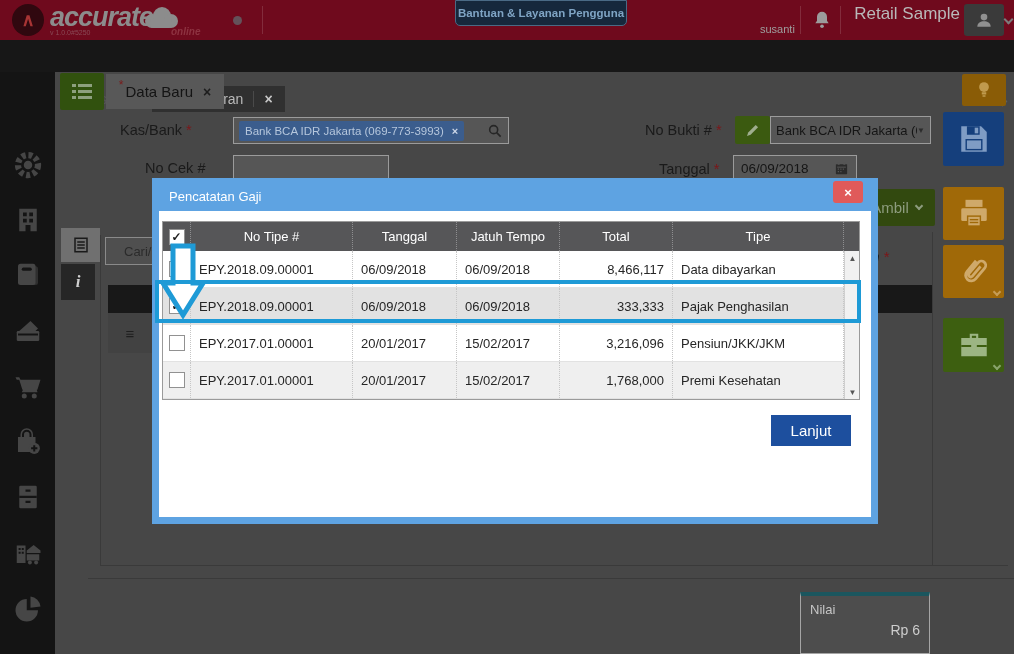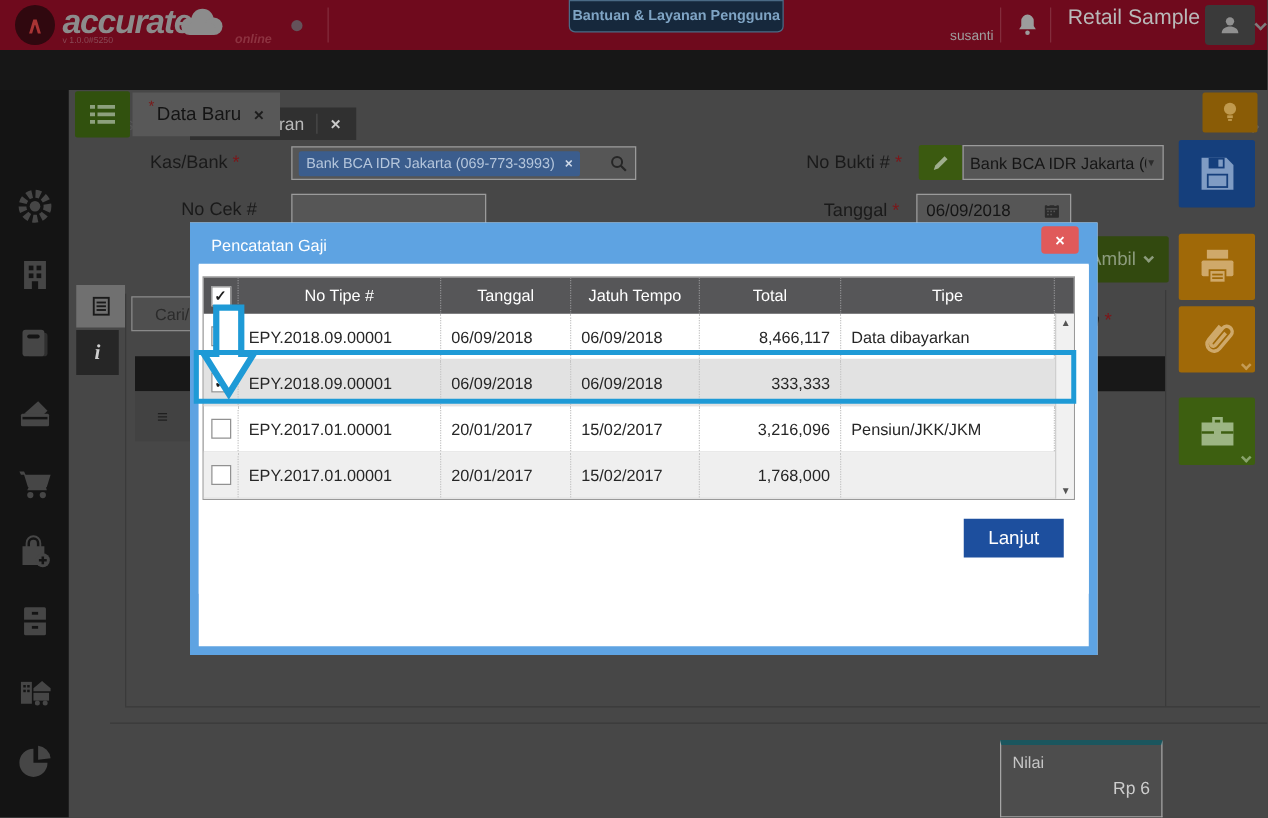--- a/index.html
+++ b/index.html
@@ -8,21 +8,21 @@
   #app{position:relative;width:1014px;height:654px}
   .abs{position:absolute}
   .flex{display:flex;align-items:center}
   .ctr{display:flex;align-items:center;justify-content:center}
 
   
   .topbar{left:0;top:0;width:1014px;height:40px;background:#6f0a1d}
   .logo-circle{left:12px;top:4px;width:32px;height:32px;border-radius:50%;background:#30080f;
     color:#a83434;font-weight:900;font-size:18px}
   .brand{left:50px;top:2px;font-style:italic;font-weight:bold;font-size:27px;color:#8c8c8c;letter-spacing:-1px}
-  .brand-sub{left:188px;top:26px;font-style:italic;font-weight:bold;font-size:10px;color:#8d3240}
+  .brand-sub{left:171px;top:26px;font-style:italic;font-weight:bold;font-size:10px;color:#8d3240}
   .version{left:50px;top:29px;font-size:7px;color:#8a4a56}
   .top-dot{left:233px;top:16px;width:9px;height:9px;border-radius:50%;background:#64525a}
   .top-sep{top:6px;width:1px;height:28px;background:rgba(255,255,255,.14)}
   .help-pill{left:455px;top:0px;width:172px;height:26px;background:#16283c;border:1px solid #4a6a85;
     border-radius:0 0 5px 5px;color:#7fa4c4;font-size:11.5px;font-weight:bold}
   .company{left:760px;top:5px;width:200px;text-align:right;color:#b9b9b9;font-size:17px;line-height:17px}
   .username{left:760px;top:23px;width:200px;text-align:left;color:#9f9f9f;font-size:11px}
   .avatar-box{left:964px;top:4px;width:40px;height:32px;background:#3a3a3a;border-radius:3px;color:#909090}
   .chev{display:inline-block;width:7px;height:7px;border-right:2px solid;border-bottom:2px solid;transform:rotate(45deg)}
 
@@ -406,20 +406,21 @@
         </div>
 
         <div class="mrow row-sel">
           <div class="mc ctr2">
               <span class="cb checked"></span>
             </div>
           <div class="mc">EPY.2018.09.00001</div>
           <div class="mc">06/09/2018</div>
           <div class="mc">06/09/2018</div>
           <div class="mc rgt">333,333</div>
+          <div class="mc">Pajak Penghasilan</div>
         </div>
 
         <div class="mrow">
           <div class="mc ctr2">
               <span class="cb"></span>
             </div>
           <div class="mc">EPY.2017.01.00001</div>
           <div class="mc">20/01/2017</div>
           <div class="mc">15/02/2017</div>
           <div class="mc rgt">3,216,096</div>
@@ -427,20 +428,21 @@
         </div>
 
         <div class="mrow row-alt">
           <div class="mc ctr2">
               <span class="cb"></span>
             </div>
           <div class="mc">EPY.2017.01.00001</div>
           <div class="mc">20/01/2017</div>
           <div class="mc">15/02/2017</div>
           <div class="mc rgt">1,768,000</div>
+          <div class="mc">Premi Kesehatan</div>
         </div>
 
         <div class="scrollbar">
           <span class="sb-ar" style="top:0">▲</span>
           <span class="sb-ar" style="bottom:0">▼</span>
         </div>
       </div>
 
       <button class="lanjut">Lanjut</button>
     </div>

